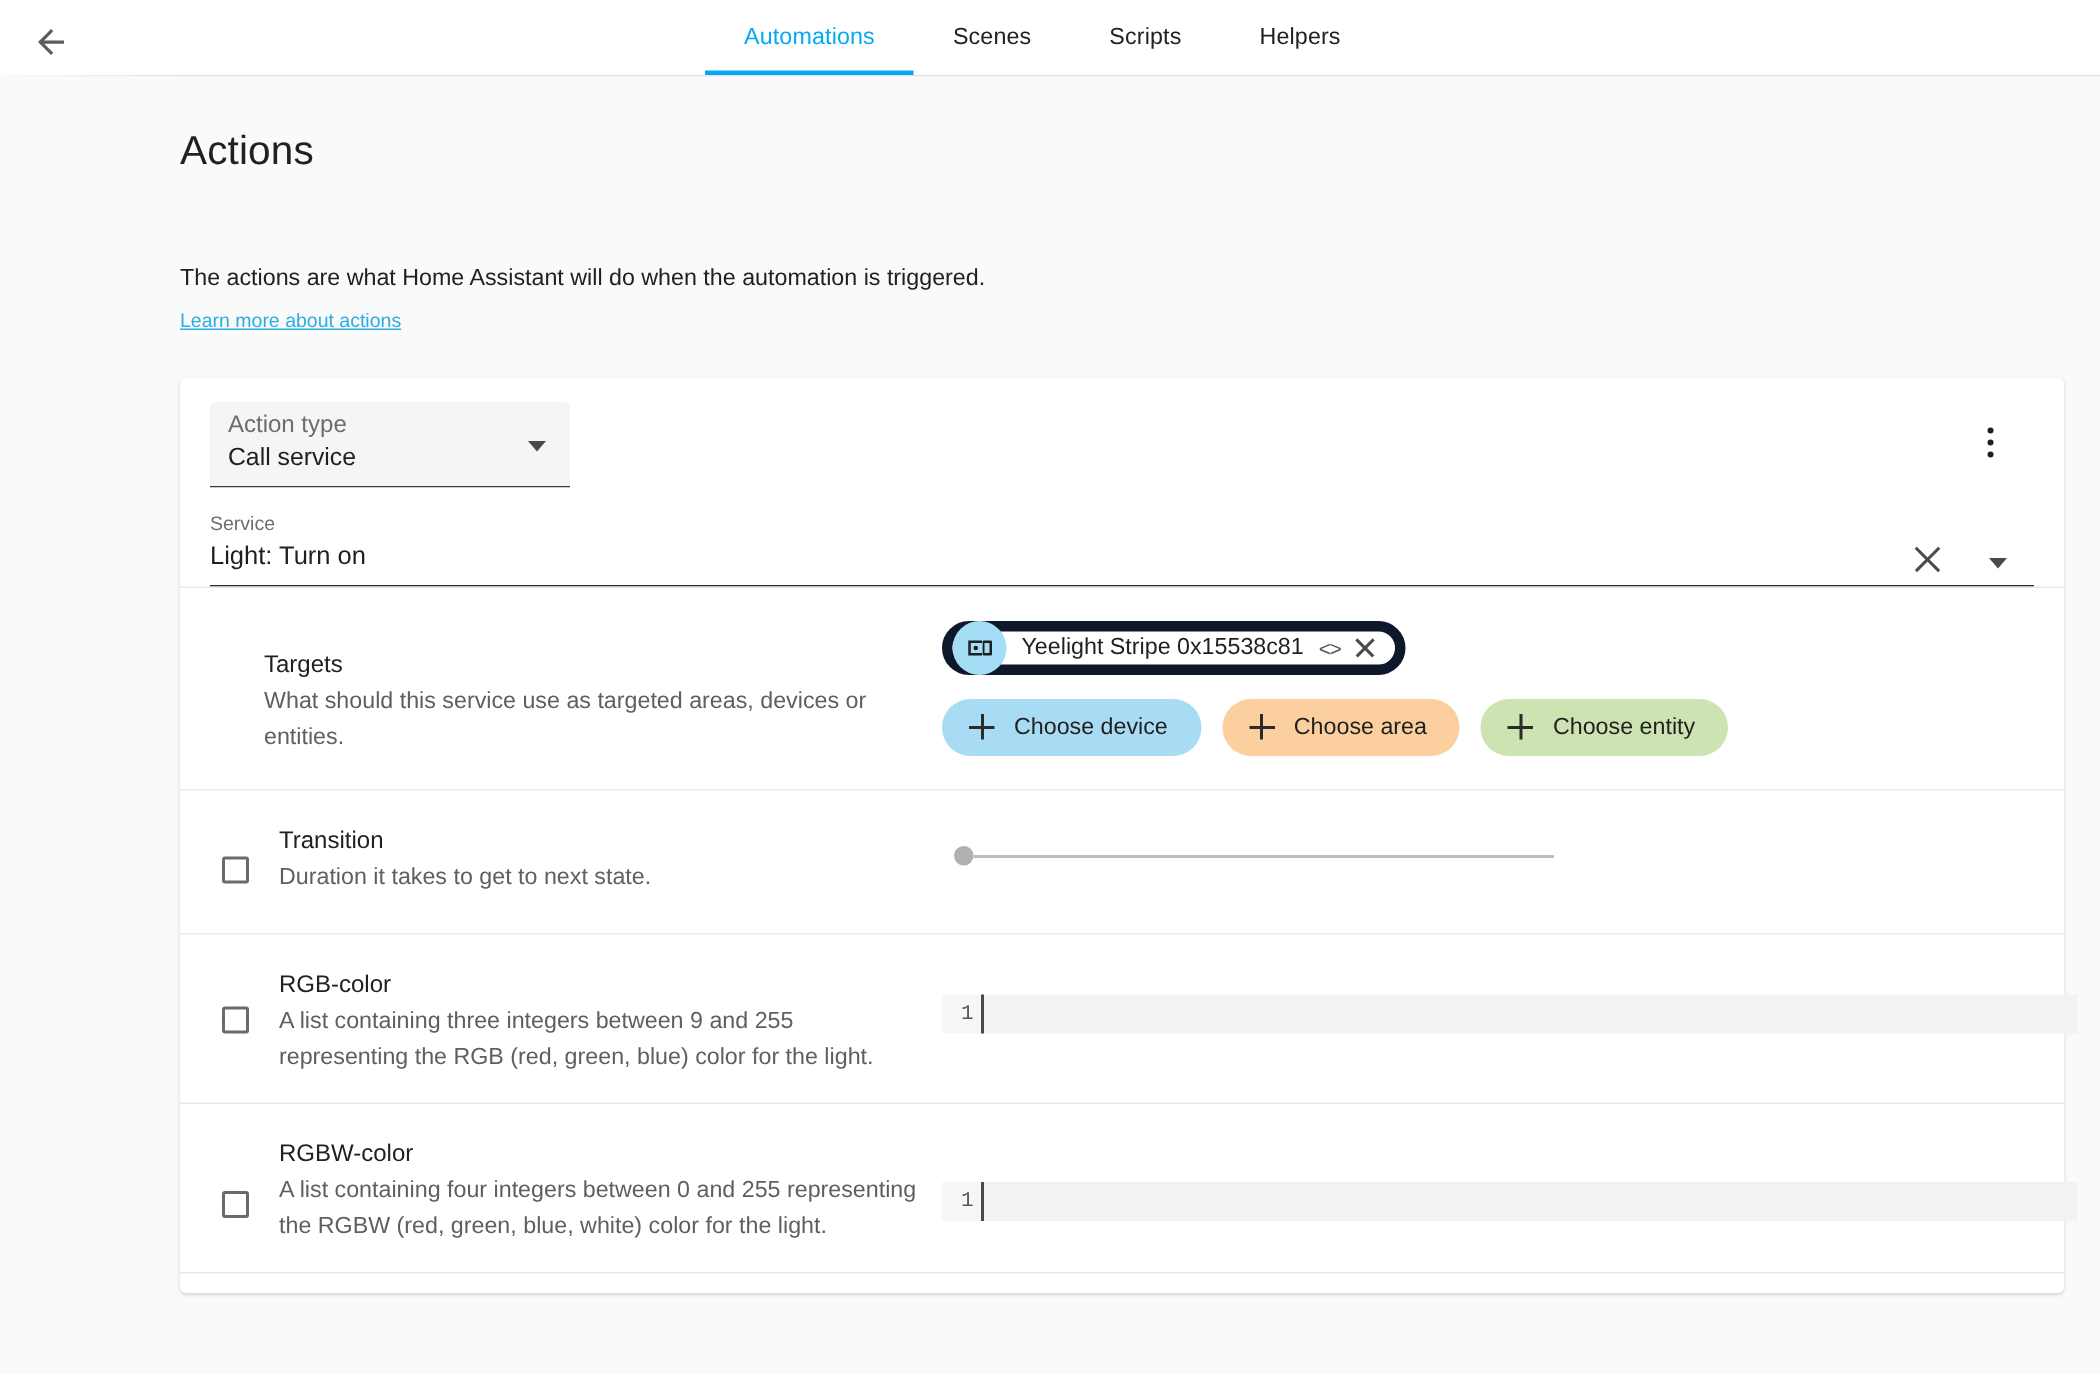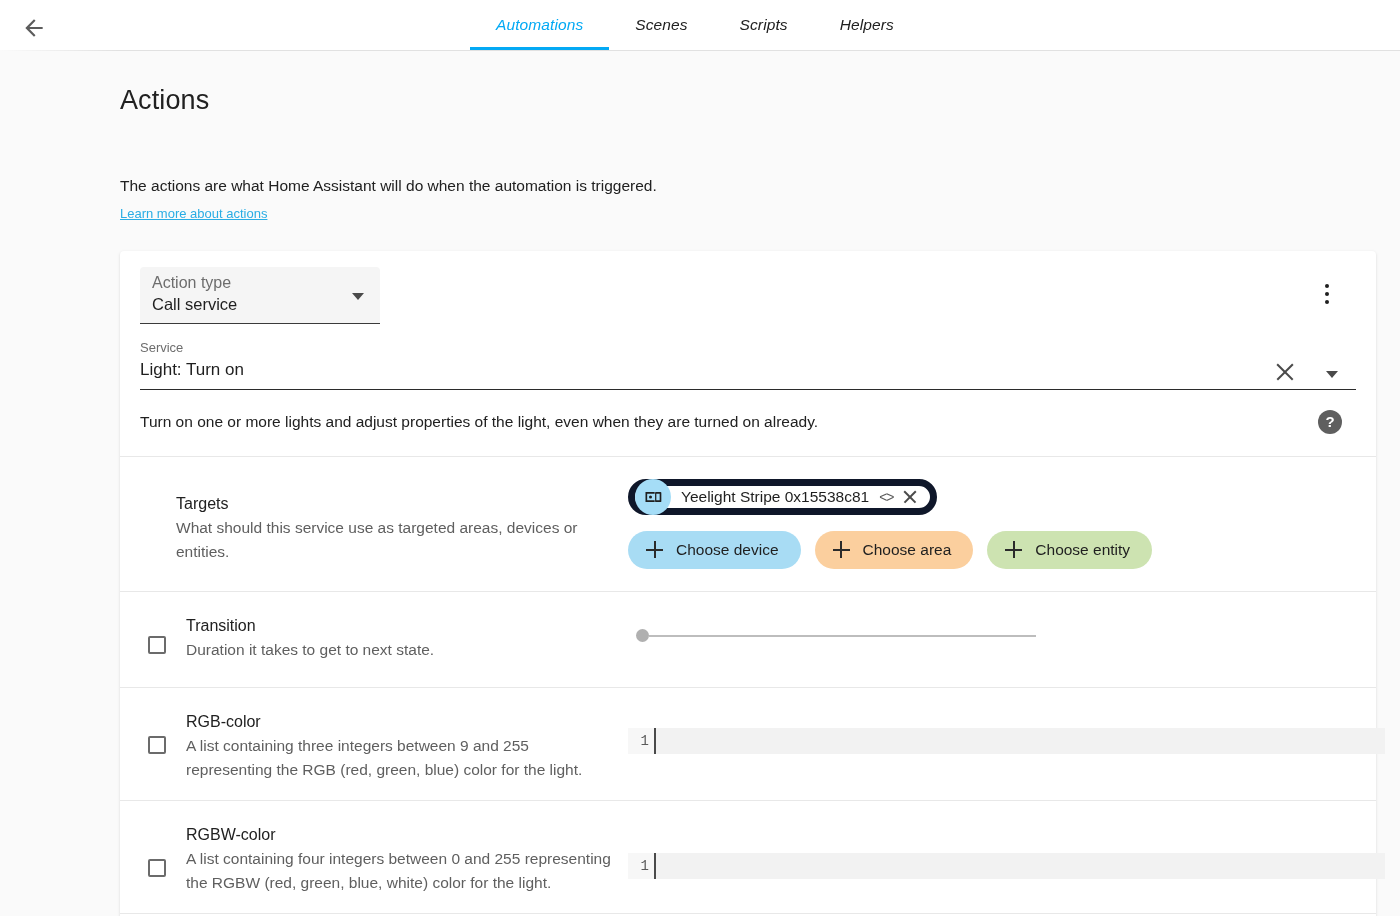--- a/index.html
+++ b/index.html
@@ -13,21 +13,20 @@
     -webkit-font-smoothing: antialiased;
   }
 
   
   .topbar {
     position: relative;
     height: 50px;
     background: #ffffff;
     display: flex;
     align-items: center;
-    font-style: italic;
   }
   .back-btn {
     position: absolute;
     left: 14px; top: 8px;
     width: 40px; height: 40px;
     display: flex; align-items: center; justify-content: center;
     border-radius: 50%;
     cursor: pointer;
     color: #5c5c5c;
   }
@@ -241,21 +240,21 @@
     line-height: 24px;
     max-width: 430px;
   }
   .row-right {
     flex: 1 1 auto;
     position: relative;
     min-height: 56px;
   }
 
   
-  .targets-row { align-items: center; padding-top: 22px; padding-bottom: 22px; }
+  .targets-row { align-items: flex-end; padding-top: 22px; padding-bottom: 22px; }
   .targets-row .row-left { padding-left: 56px; padding-top: 4px; }
   .chip-device {
     display: inline-flex;
     align-items: center;
     height: 36px;
     border: 7px solid #0f172a;
     border-radius: 18px;
     background: #ffffff;
     padding: 0 10px 0 0;
     margin-bottom: 16px;
@@ -468,24 +467,20 @@
       </div>
     </div>
 
     <div class="service-field">
       <div class="field-label">Service</div>
       <div class="field-value">Light: Turn on</div>
       <div class="clear-x"></div>
       <div class="svc-caret"></div>
     </div>
 
-    <div class="svc-desc">
-      <div>Turn on one or more lights and adjust properties of the light, even when they are turned on already.</div>
-      <div class="help-icon">?</div>
-    </div>
 
     <div class="row targets-row">
       <div class="row-left">
         <div class="row-text">
           <div class="row-title">Targets</div>
           <div class="row-desc">What should this service use as targeted areas, devices or entities.</div>
         </div>
       </div>
       <div class="row-right">
         <div class="chip-device">

